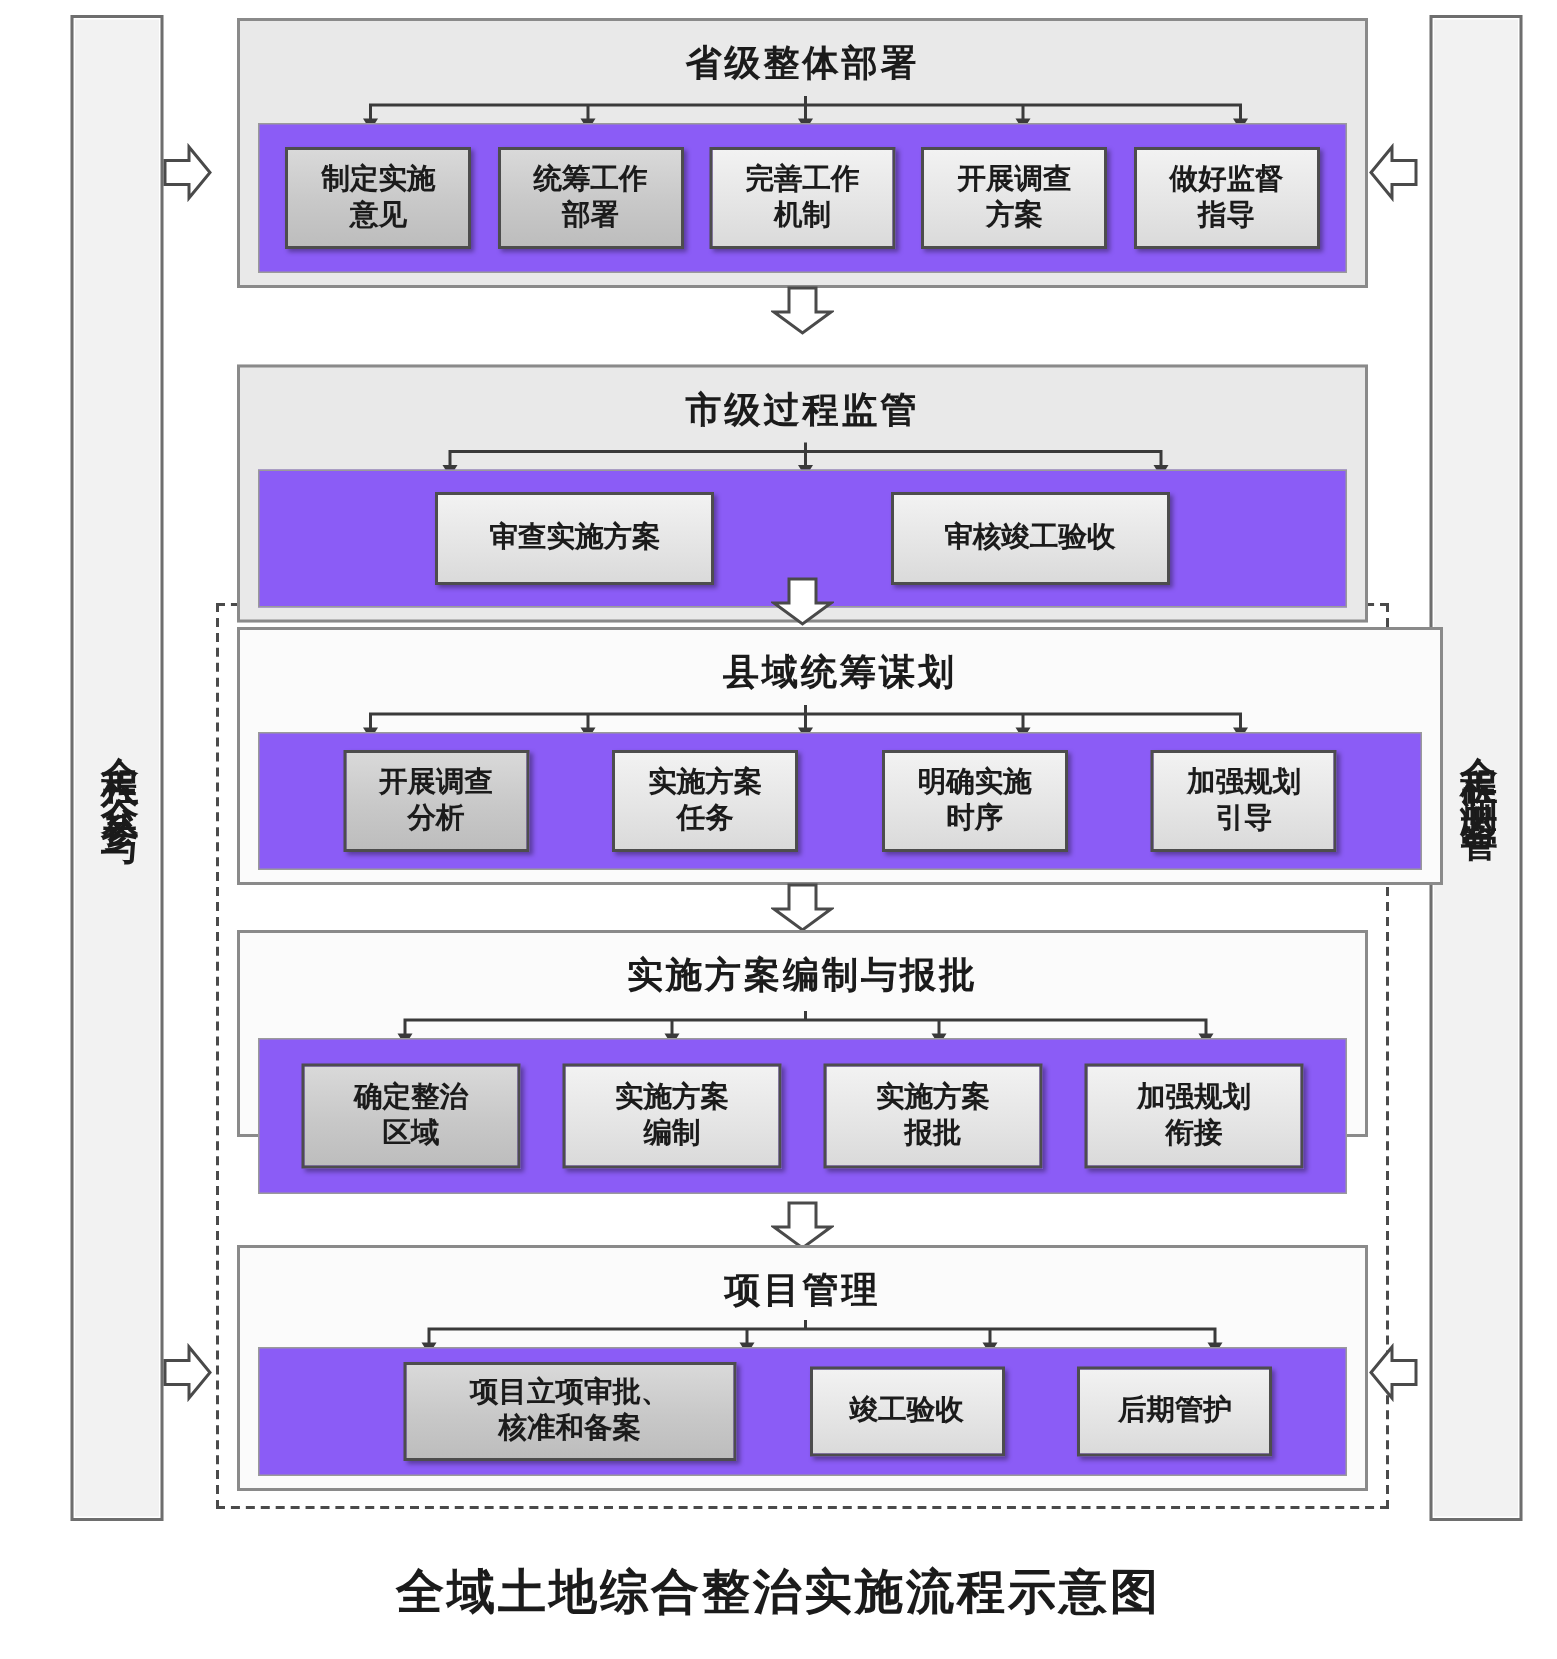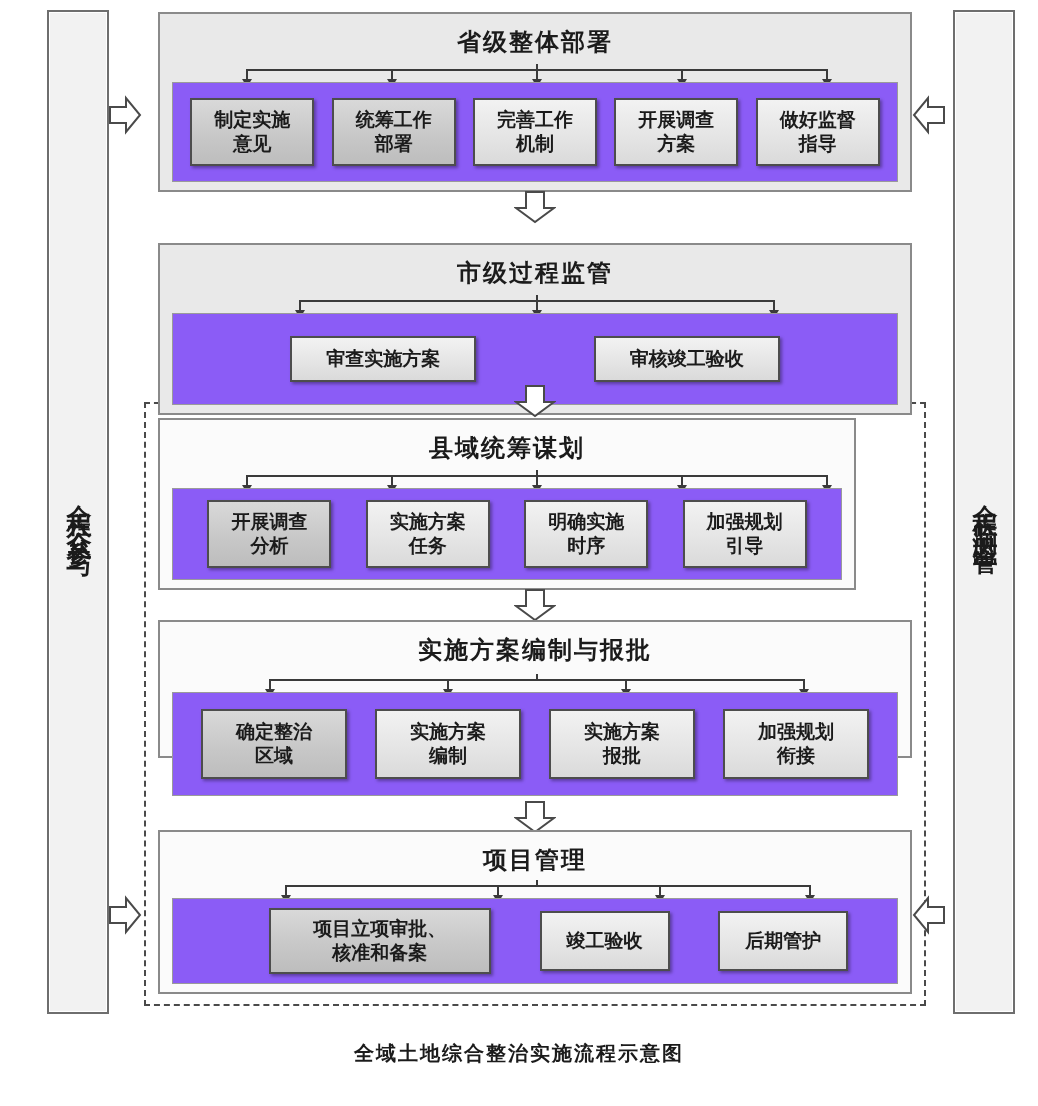--- a/index.html
+++ b/index.html
@@ -83,21 +83,21 @@
     box-sizing: border-box;
   }
 
   
   #panel-province { left: 158px; top: 12px; width: 754px; height: 180px; }
   #panel-province .panel-inner { top: 68px; height: 100px; }
 
   #panel-city { left: 158px; top: 212px; width: 754px; height: 172px; margin-top: 31px; }
   #panel-city .panel-inner { top: 68px; height: 92px; }
 
-  #panel-county { left: 158px; top: 418px; width: 698px; height: 172px; }
+  #panel-county { left: 158px; top: 418px; width: 804px; height: 172px; }
   #panel-county .panel-inner { top: 68px; height: 92px; }
 
   #panel-plan { left: 158px; top: 620px; width: 754px; height: 138px; }
   #panel-plan .panel-inner { top: 70px; height: 104px; }
 
   #panel-project { left: 158px; top: 830px; width: 754px; height: 164px; }
   #panel-project .panel-inner { top: 66px; height: 86px; }
 
   
   .boxrow {
@@ -121,21 +121,21 @@
     align-items: center;
     justify-content: center;
     padding: 4px 8px;
     box-sizing: border-box;
     white-space: pre-line;
   }
   .task.light {
     background: linear-gradient(180deg, #f2f2f2 0%, #e4e4e4 60%, #dadada 100%);
   }
   .t-2line { height: 68px; min-width: 124px; }
-  .t-1line { height: 46px; min-width: 186px; }
+  .t-1line { height: 62px; min-width: 186px; }
   .t-wide  { height: 70px; min-width: 146px; }
   .t-proj  { height: 60px; min-width: 130px; }
   .t-proj-wide { height: 66px; min-width: 222px; margin-left: 47px; }
 
   
   .fan {
     position: absolute;
     left: 0; right: 0; top: 0;
     height: 40px;
     pointer-events: none;
@@ -155,21 +155,21 @@
     width: 34px;
     height: 40px;
   }
 
   .caption {
     position: absolute;
     left: 0;
     right: 0;
     top: 1040px;
     text-align: center;
-    font-size: 20px;
+    font-size: 32px;
     font-weight: bold;
     letter-spacing: 2px;
   }
 
   .topfrag {
     position: absolute;
     left: 47px;
     top: 0px;
     width: 110px;
     height: 8px;

